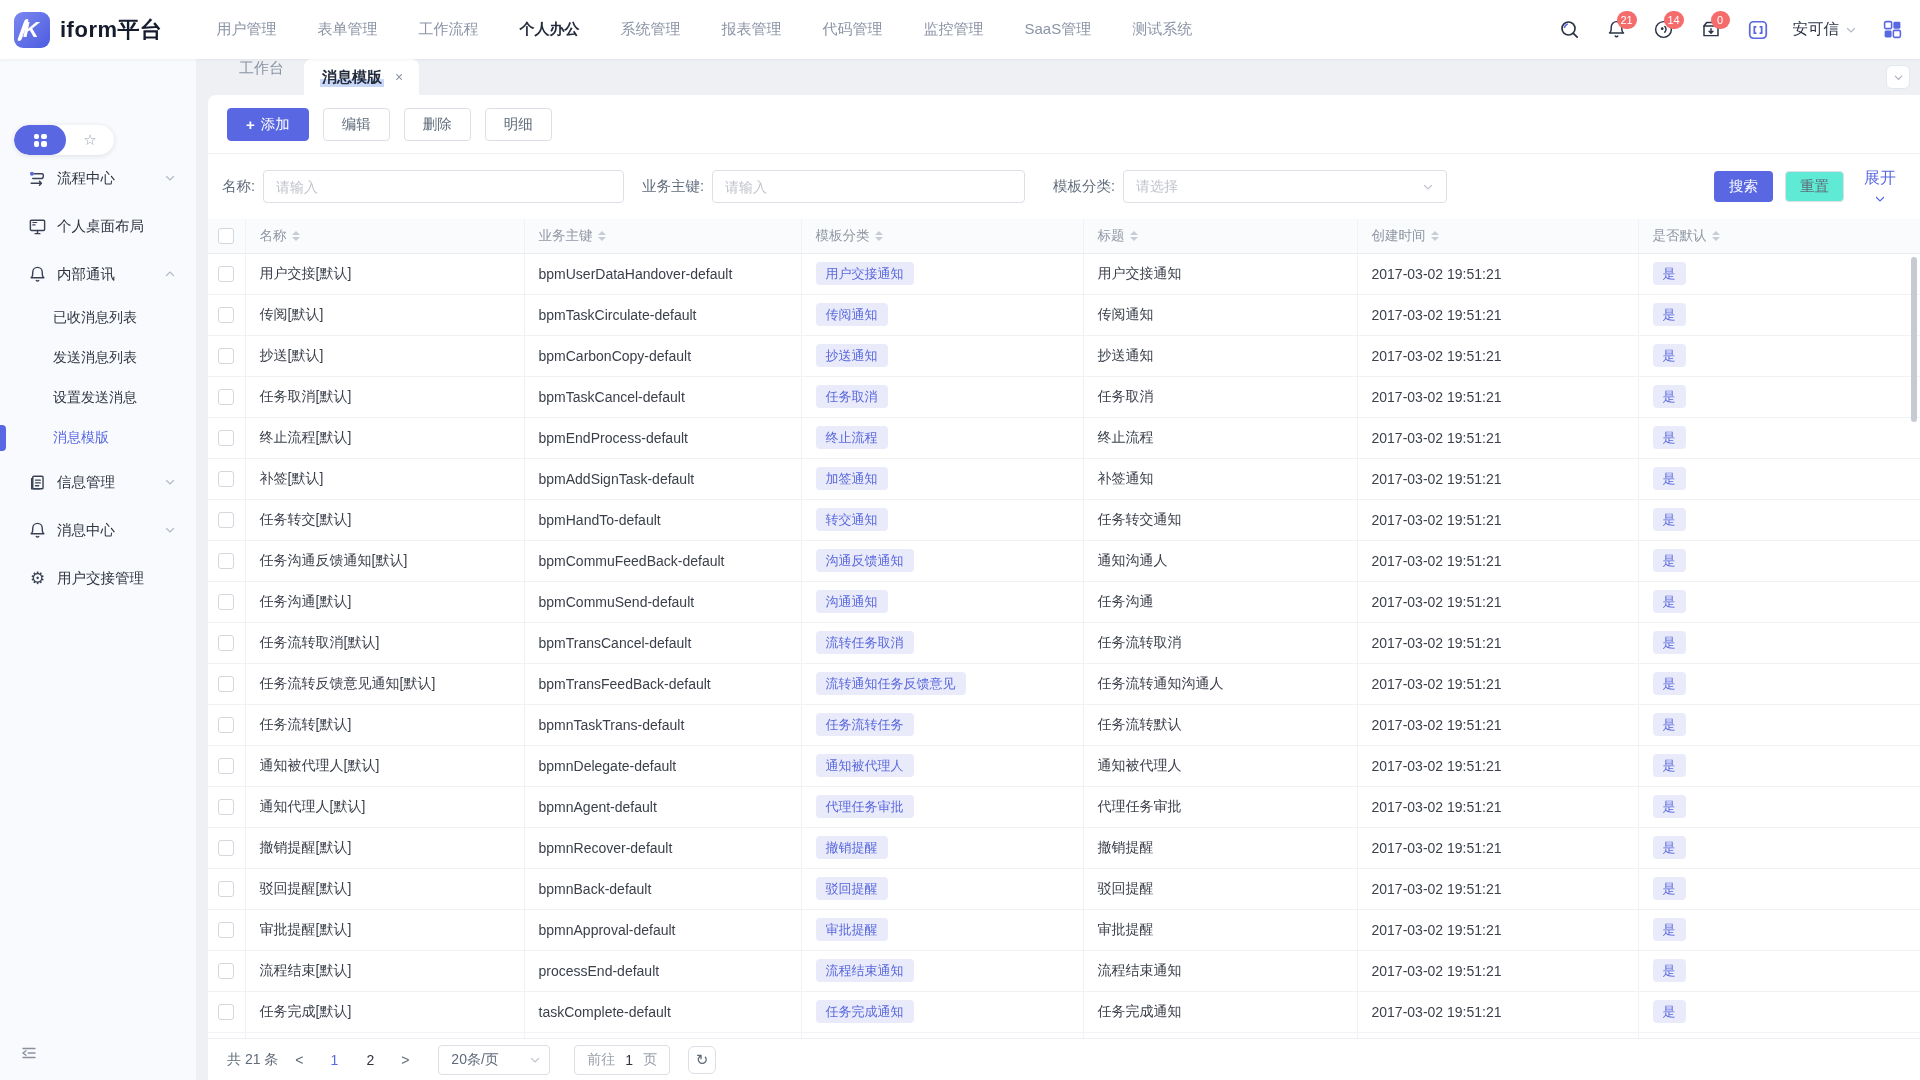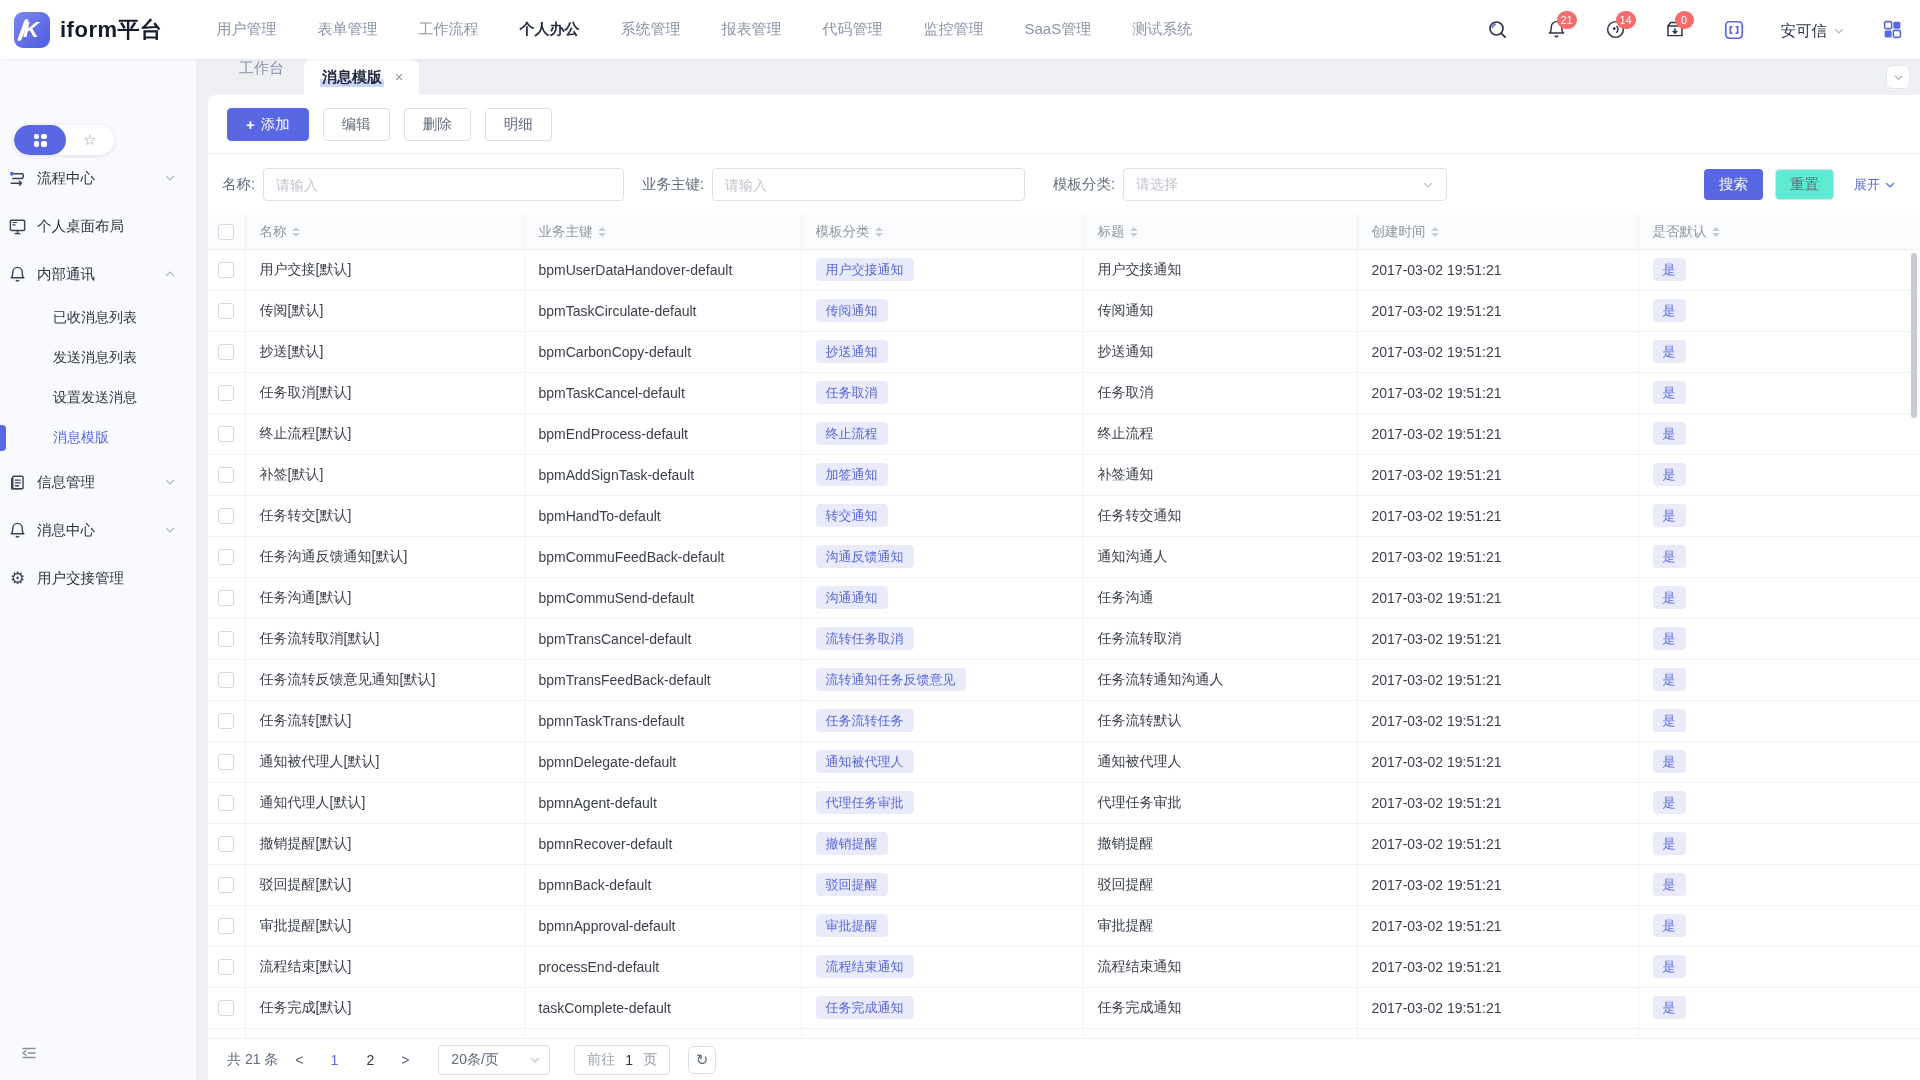--- a/index.html
+++ b/index.html
@@ -10,38 +10,38 @@
   .topbar { position:absolute; top:0; left:0; right:0; height:59px; background:#fff;
     display:flex; align-items:center; z-index:10; box-shadow:0 1px 3px rgba(31,45,61,.06); }
   .logo-box { width:36px; height:36px; margin-left:14px; border-radius:9px; flex:0 0 auto;
     background:linear-gradient(135deg,#7b87f0,#4d5ce0); position:relative; overflow:hidden; }
   .logo-box .k { position:absolute; left:9px; top:5px; color:#fff; font-weight:800; font-style:italic; font-size:22px; }
   .logo-box .slash { position:absolute; left:7px; top:7px; width:4px; height:22px; background:#fff; transform:skewX(-20deg); border-radius:2px; }
   .logo-title { font-size:22px; font-weight:700; color:#141b2d; margin-left:10px; letter-spacing:.5px; }
   .topnav { display:flex; align-items:center; gap:41px; margin-left:54px; }
   .topnav .nav-item { font-size:15px; color:#8b94a6; cursor:pointer; white-space:nowrap; }
   .topnav .nav-item.active { color:#232b3c; font-weight:600; }
-  .top-right { margin-left:auto; display:flex; align-items:flex-end; gap:35px; padding-right:16px; }
+  .top-right { margin-left:auto; display:flex; align-items:center; gap:23px; padding-right:16px; }
   .tool-ic { position:relative; width:24px; height:24px; display:flex; align-items:center; justify-content:center; color:#2b3346; cursor:pointer; }
   .tool-ic svg { display:block; }
   .num-badge { position:absolute; top:-7px; left:12px; min-width:19px; height:18px; padding:0 4px; border-radius:9px;
     background:#f56c6c; color:#fff; font-size:11px; line-height:18px; text-align:center; }
   .user-wrap { display:flex; align-items:center; gap:6px; cursor:pointer; }
   .user-name { font-size:15.5px; color:#2b3346; }
 
   
   .sidebar { position:absolute; top:59px; left:0; bottom:0; width:196px; background:#f8fafd; }
   .side-pill { position:absolute; top:66px; left:14px; width:100px; height:30px; background:#fff; border-radius:15px;
     box-shadow:0 1px 5px rgba(31,45,61,.12); display:flex; overflow:hidden; }
   .pill-left { width:52px; height:30px; background:#5968e2; border-radius:15px; display:flex; align-items:center; justify-content:center; cursor:pointer; }
   .pill-right { flex:1; display:flex; align-items:center; justify-content:center; color:#9aa3b2; font-size:15px; cursor:pointer; }
   .mini-grid { width:13px; height:13px; display:grid; grid-template-columns:1fr 1fr; gap:2px; }
   .mini-grid i { background:#fff; border-radius:2px; }
   .side-menu { position:absolute; top:95px; left:0; right:0; }
-  .side-item { height:48px; display:flex; align-items:center; padding-left:8px; cursor:pointer; color:#2f3541; font-size:14.5px; position:relative; }
+  .side-item { height:48px; display:flex; align-items:center; padding-left:28px; cursor:pointer; color:#2f3541; font-size:14.5px; position:relative; }
   .side-item .s-ic { width:19px; height:19px; margin-right:10px; display:flex; align-items:center; justify-content:center; color:#3a4254; }
   .side-item .chev { position:absolute; right:20px; color:#b3bac6; }
   .side-child { height:40px; display:flex; align-items:center; padding-left:53px; font-size:14px; color:#2f3541; cursor:pointer; position:relative; }
   .side-child.active { color:#5968e2; }
   .side-child.active .active-bar { position:absolute; left:0; top:7px; width:6px; height:26px; background:#5968e2; border-radius:0 4px 4px 0; }
   .collapse-ic { position:absolute; left:20px; bottom:14px; color:#8a919c; cursor:pointer; }
 
   
   .workarea { position:absolute; top:59px; left:196px; right:0; bottom:0; background:#eef0f4; }
   .tabbar { position:relative; height:20px; display:flex; }
@@ -67,21 +67,21 @@
   
   .filters { display:flex; align-items:center; padding:14px 24px 14px 14px; }
   .f-label { font-size:14.5px; color:#5f6b7a; margin-right:8px; white-space:nowrap; }
   .f-input { height:33px; border:1px solid #dcdfe6; border-radius:4px; padding:0 12px; font-size:14px; color:#3a3f4a; outline:none; }
   .f-input::placeholder { color:#c0c4cc; }
   .f-select { height:33px; border:1px solid #dcdfe6; border-radius:4px; padding:0 12px; display:flex; align-items:center;
     justify-content:space-between; color:#c0c4cc; font-size:14px; cursor:pointer; background:#fff; }
   .f-right { margin-left:auto; display:flex; align-items:center; gap:12px; }
   .btn-search { height:31px; background:#5968e2; color:#fff; border:none; border-radius:4px; padding:0 15px; font-size:14.5px; cursor:pointer; }
   .btn-reset { height:31px; background:#5eead4; color:#5f6b7a; border:1px solid #dcdfe6; border-radius:4px; padding:0 14px; font-size:14.5px; cursor:pointer; }
-  .expand-link { color:#5968e2; font-size:13px; display:flex; align-items:center; gap:4px; cursor:pointer; margin-left:8px; }
+  .expand-link { color:#5968e2; font-size:16px; display:flex; align-items:center; gap:4px; cursor:pointer; margin-left:8px;flex-direction:column; }
 
   
   .table-wrap { flex:1; overflow:hidden; position:relative; }
   table { width:1712px; border-collapse:collapse; table-layout:fixed; }
   th, td { border-right:1px solid #f1f2f5; overflow:hidden; white-space:nowrap; text-overflow:ellipsis; }
   th:last-child, td:last-child { border-right:none; }
   thead th { height:34px; background:#fafbfc; border-bottom:1px solid #ebedf2; font-weight:400;
     font-size:13.5px; color:#8f96a3; text-align:center; padding-left:14px; }
   tbody td { height:41px; border-bottom:1px solid #f1f2f5; font-size:14px; color:#3a3f4a; padding-left:14px; }
   .th-inner { display:flex; align-items:center; gap:5px; }

